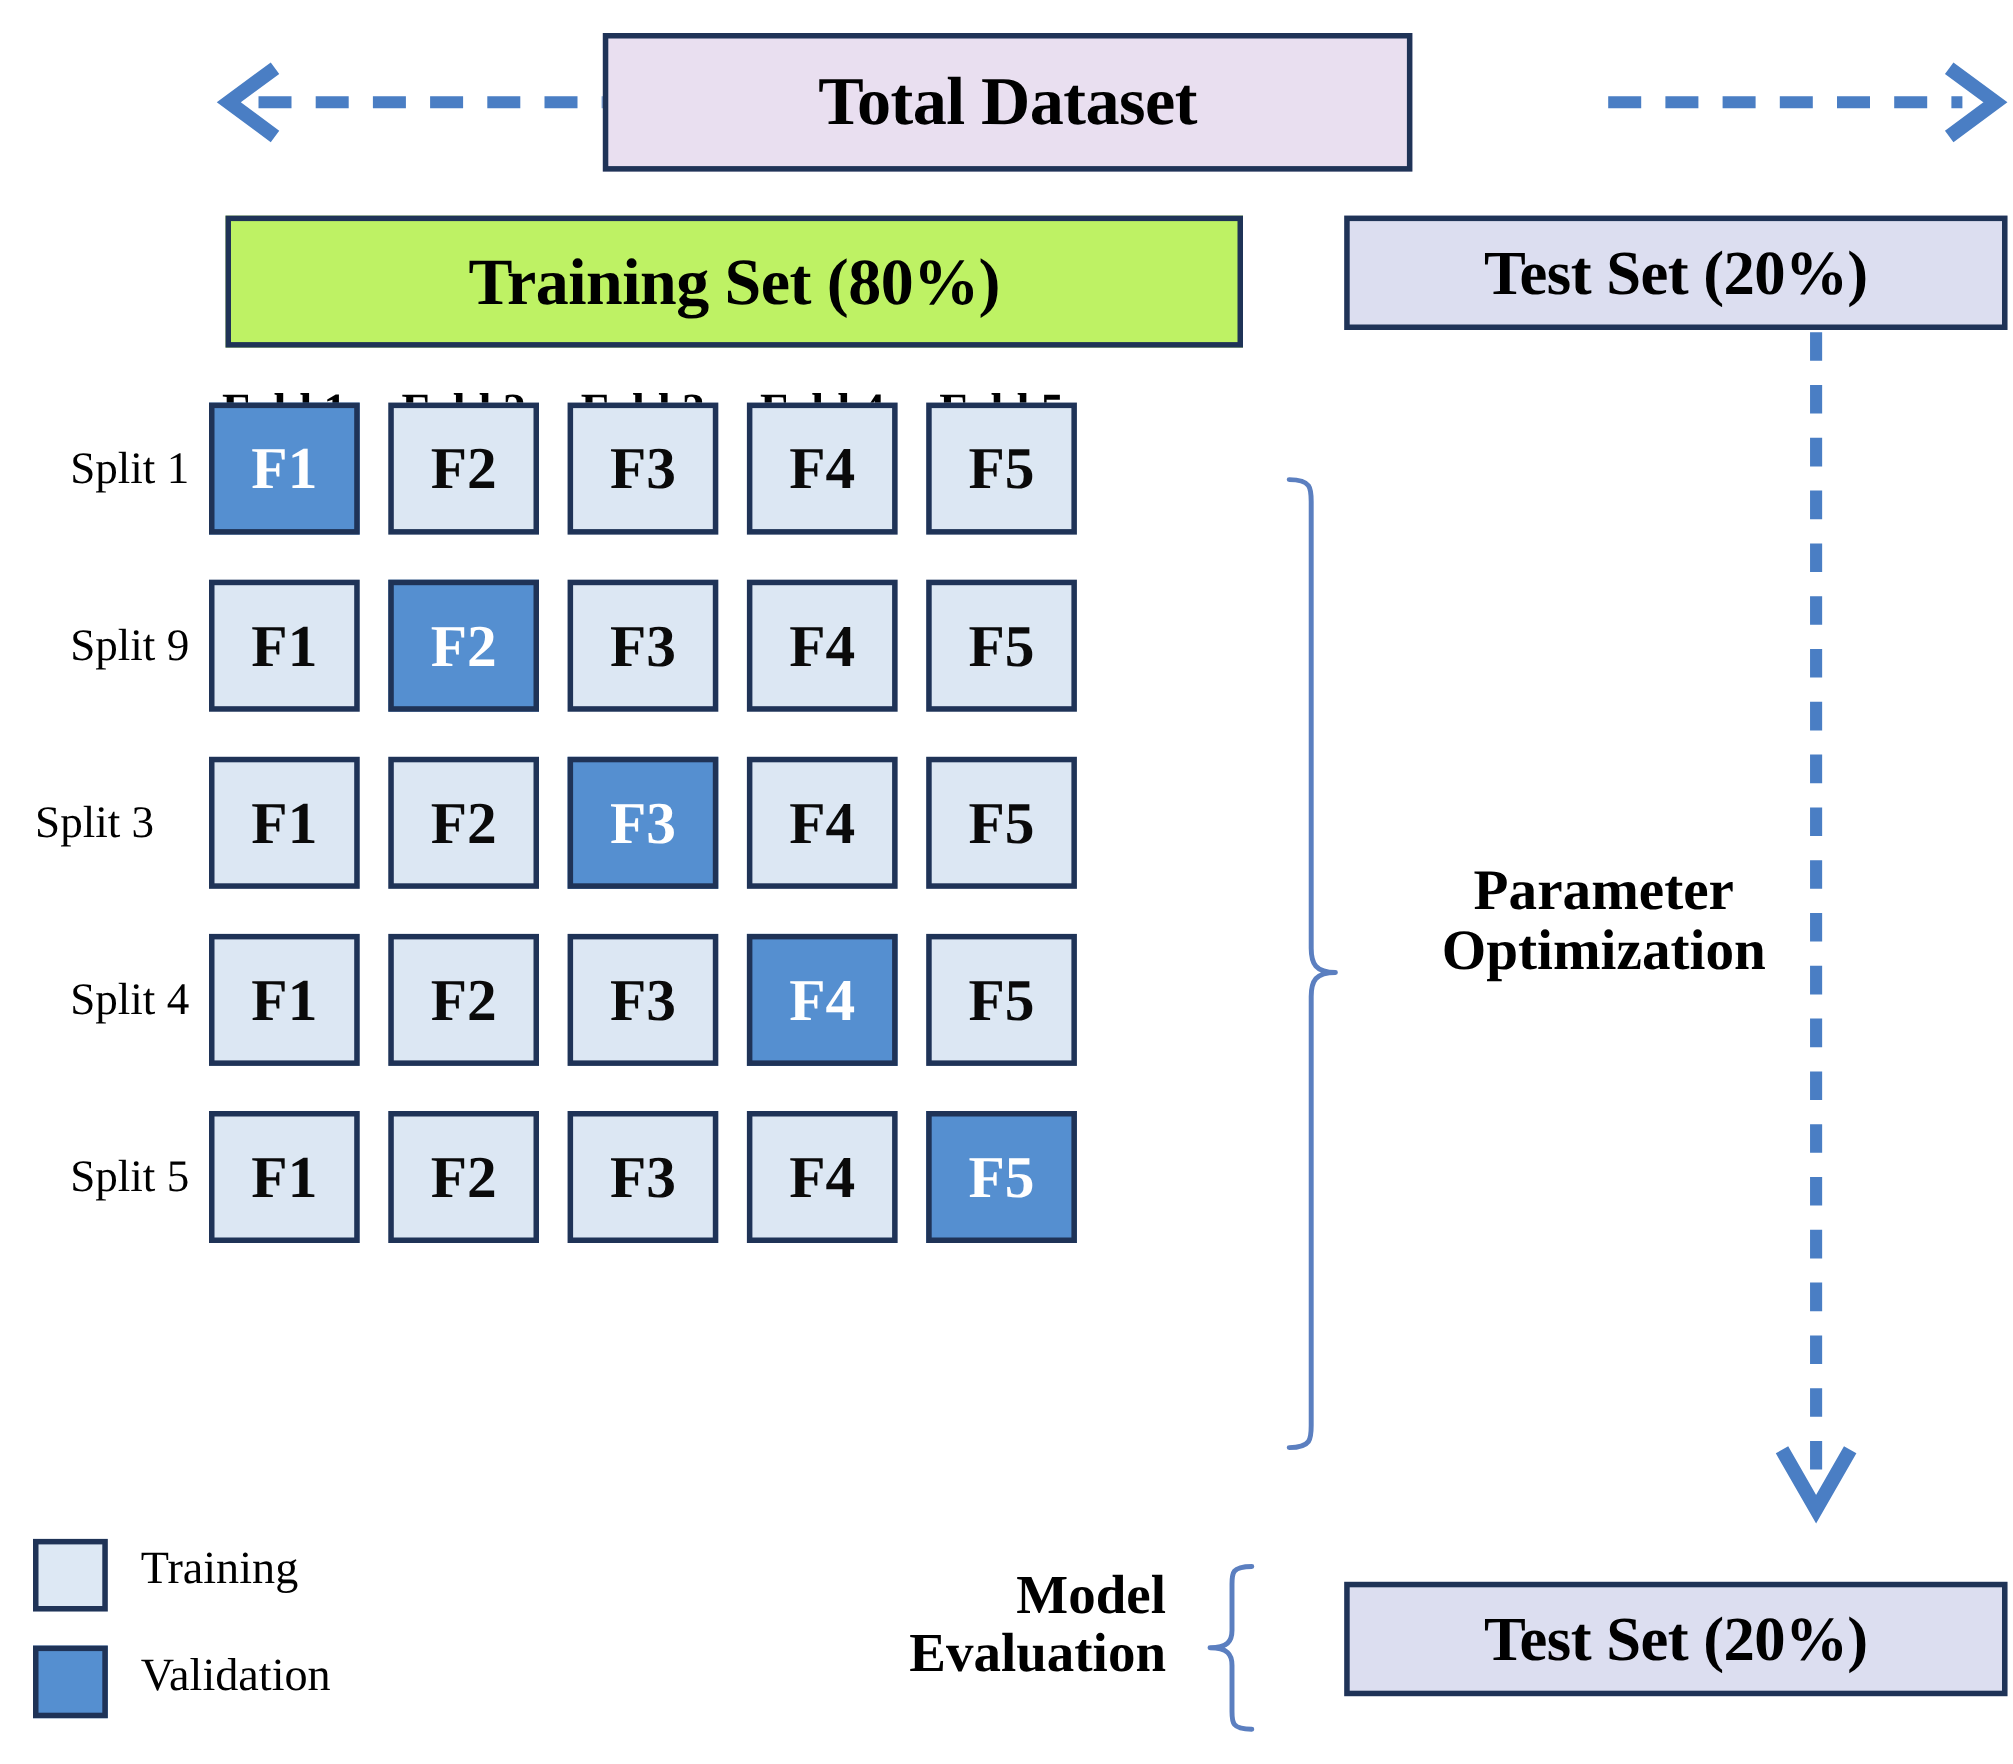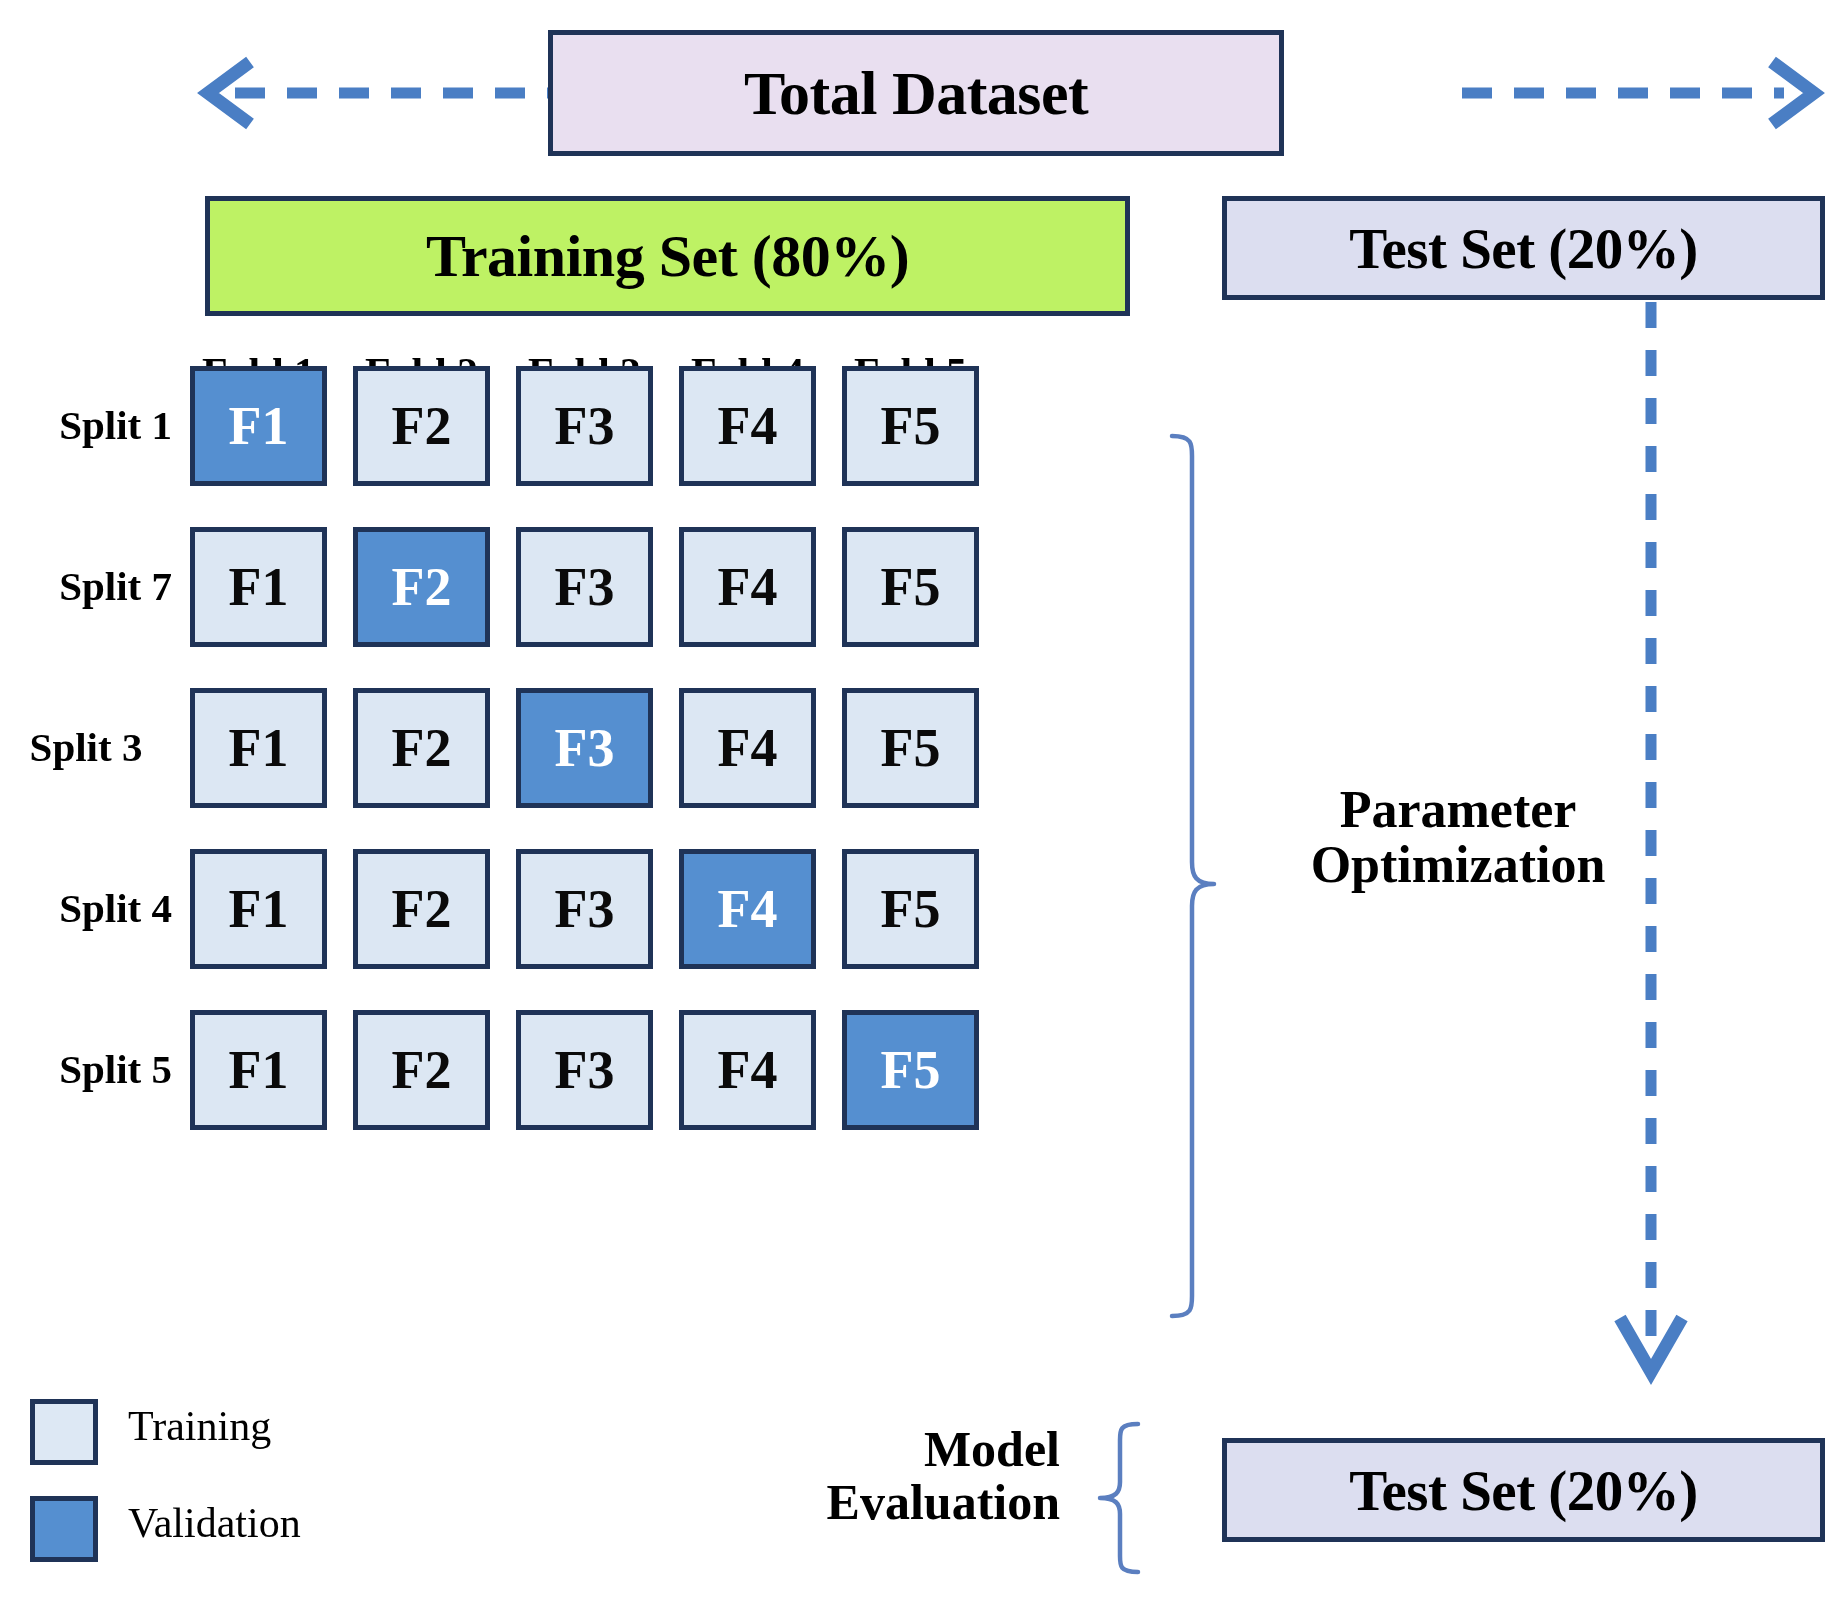--- a/index.html
+++ b/index.html
@@ -47,21 +47,21 @@
     font-weight: bold;
     font-size: 42px;
     line-height: 46px;
     white-space: nowrap;
   }
 
   
   .split-label {
     position: absolute;
     text-align: right;
-    font-weight: bold;
+    font-weight: normal;
     font-size: 41px;
     line-height: 44px;
     white-space: nowrap;
   }
 
   
   .cell {
     position: absolute;
     box-sizing: border-box;
     border: 5px solid #1f3357;
@@ -183,21 +183,21 @@
     <span>Test Set (20%)</span>
   </div>
 
   <div class="fold-label" style="left:190px; top:350px; width:137px;">Fold 1</div>
   <div class="fold-label" style="left:353px; top:350px; width:137px;">Fold 2</div>
   <div class="fold-label" style="left:516px; top:350px; width:137px;">Fold 3</div>
   <div class="fold-label" style="left:679px; top:350px; width:137px;">Fold 4</div>
   <div class="fold-label" style="left:842px; top:350px; width:137px;">Fold 5</div>
 
   <div class="split-label" style="left:0px; top:403px; width:172px;">Split 1</div>
-  <div class="split-label" style="left:0px; top:564px; width:172px;">Split 7</div>
+  <div class="split-label" style="left:0px; top:564px; width:172px;">Split 9</div>
   <div class="split-label" style="left:0px; top:725px; width:172px;text-align:center;">Split 3</div>
   <div class="split-label" style="left:0px; top:886px; width:172px;">Split 4</div>
   <div class="split-label" style="left:0px; top:1047px; width:172px;">Split 5</div>
 
   <div class="cell validation" style="left:190px; top:366px; width:137px; height:120px;">F1</div>
   <div class="cell training" style="left:353px; top:366px; width:137px; height:120px;">F2</div>
   <div class="cell training" style="left:516px; top:366px; width:137px; height:120px;">F3</div>
   <div class="cell training" style="left:679px; top:366px; width:137px; height:120px;">F4</div>
   <div class="cell training" style="left:842px; top:366px; width:137px; height:120px;">F5</div>
 

